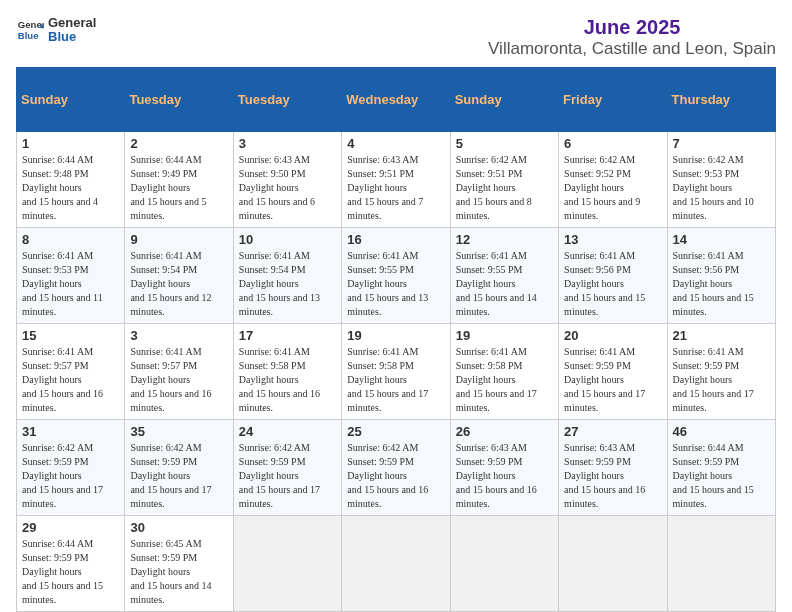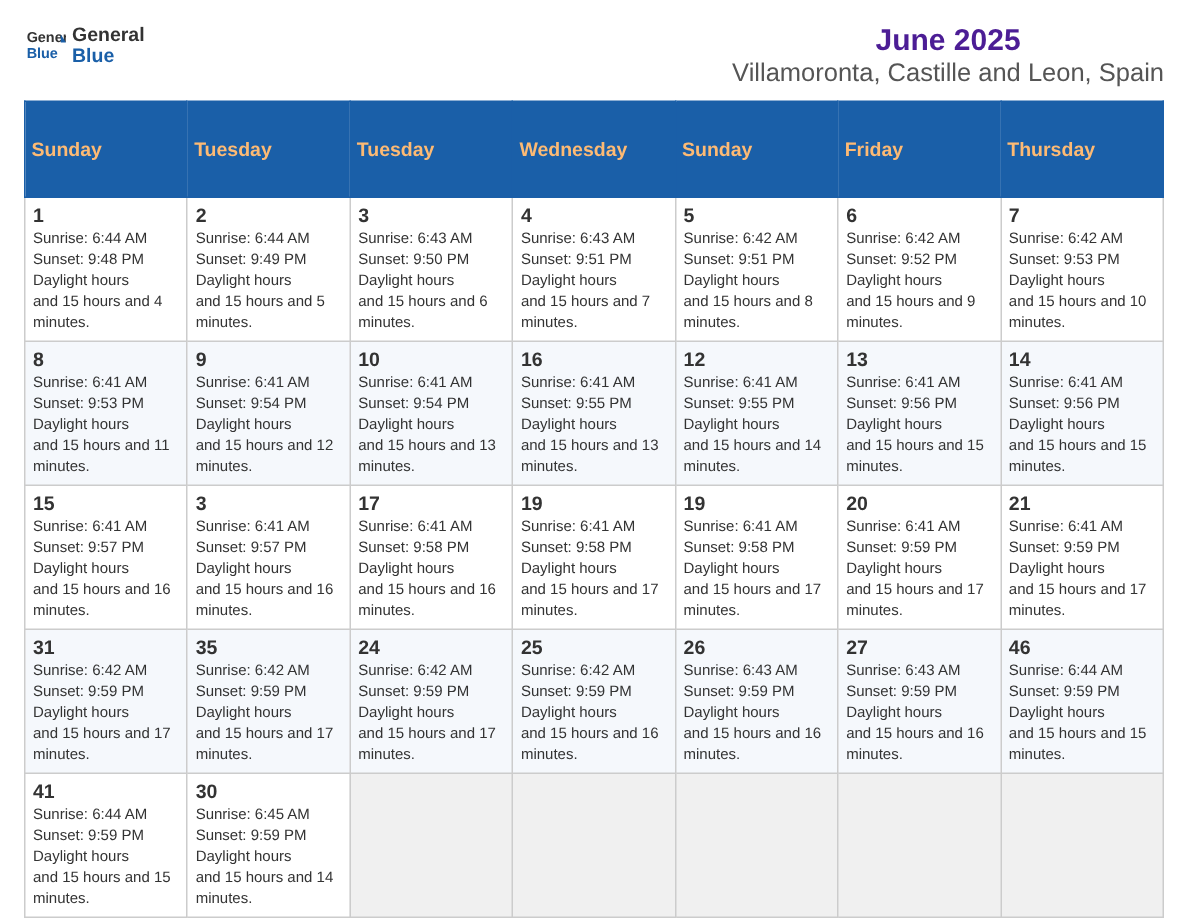--- a/index.html
+++ b/index.html
@@ -67,20 +67,21 @@
     .day-number {
       font-size: 13px;
       font-weight: bold;
       display: block;
       margin-bottom: 2px;
     }
     .day-info {
       font-size: 10px;
       line-height: 1.4;
       color: #333;
+      font-family: Liberation Serif, serif;
     }
     td.empty {
       background: #f0f0f0 !important;
     }
     tbody tr:last-child td {
       height: 70px;
     }
   </style>
 </head>
 <body>
@@ -231,21 +232,21 @@
           <span class="day-number">27</span>
           <div class="day-info">Sunrise: 6:43 AM<br>Sunset: 9:59 PM<br>Daylight hours<br>and 15 hours and 16 minutes.</div>
         </td>
         <td>
           <span class="day-number">46</span>
           <div class="day-info">Sunrise: 6:44 AM<br>Sunset: 9:59 PM<br>Daylight hours<br>and 15 hours and 15 minutes.</div>
         </td>
       </tr>
       <tr>
         <td>
-          <span class="day-number">41</span>
+          <span class="day-number">29</span>
           <div class="day-info">Sunrise: 6:44 AM<br>Sunset: 9:59 PM<br>Daylight hours<br>and 15 hours and 15 minutes.</div>
         </td>
         <td>
           <span class="day-number">30</span>
           <div class="day-info">Sunrise: 6:45 AM<br>Sunset: 9:59 PM<br>Daylight hours<br>and 15 hours and 14 minutes.</div>
         </td>
         <td class="empty"></td>
         <td class="empty"></td>
         <td class="empty"></td>
         <td class="empty"></td>

